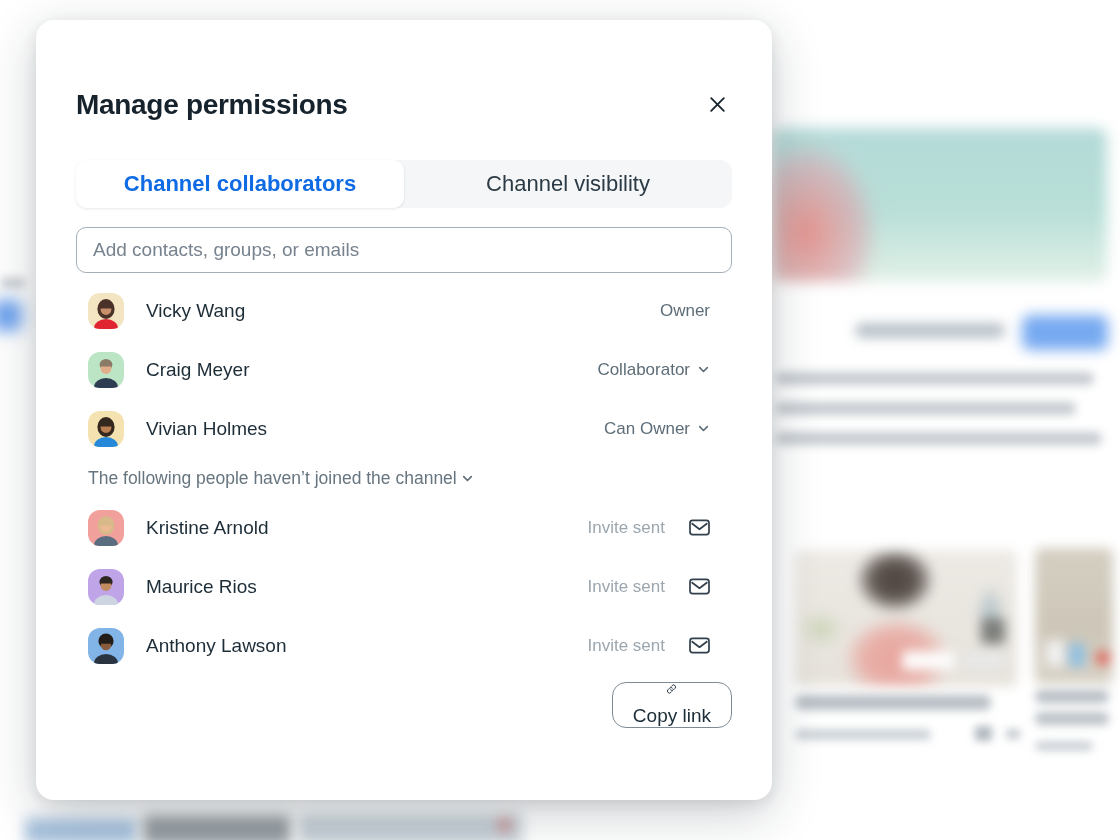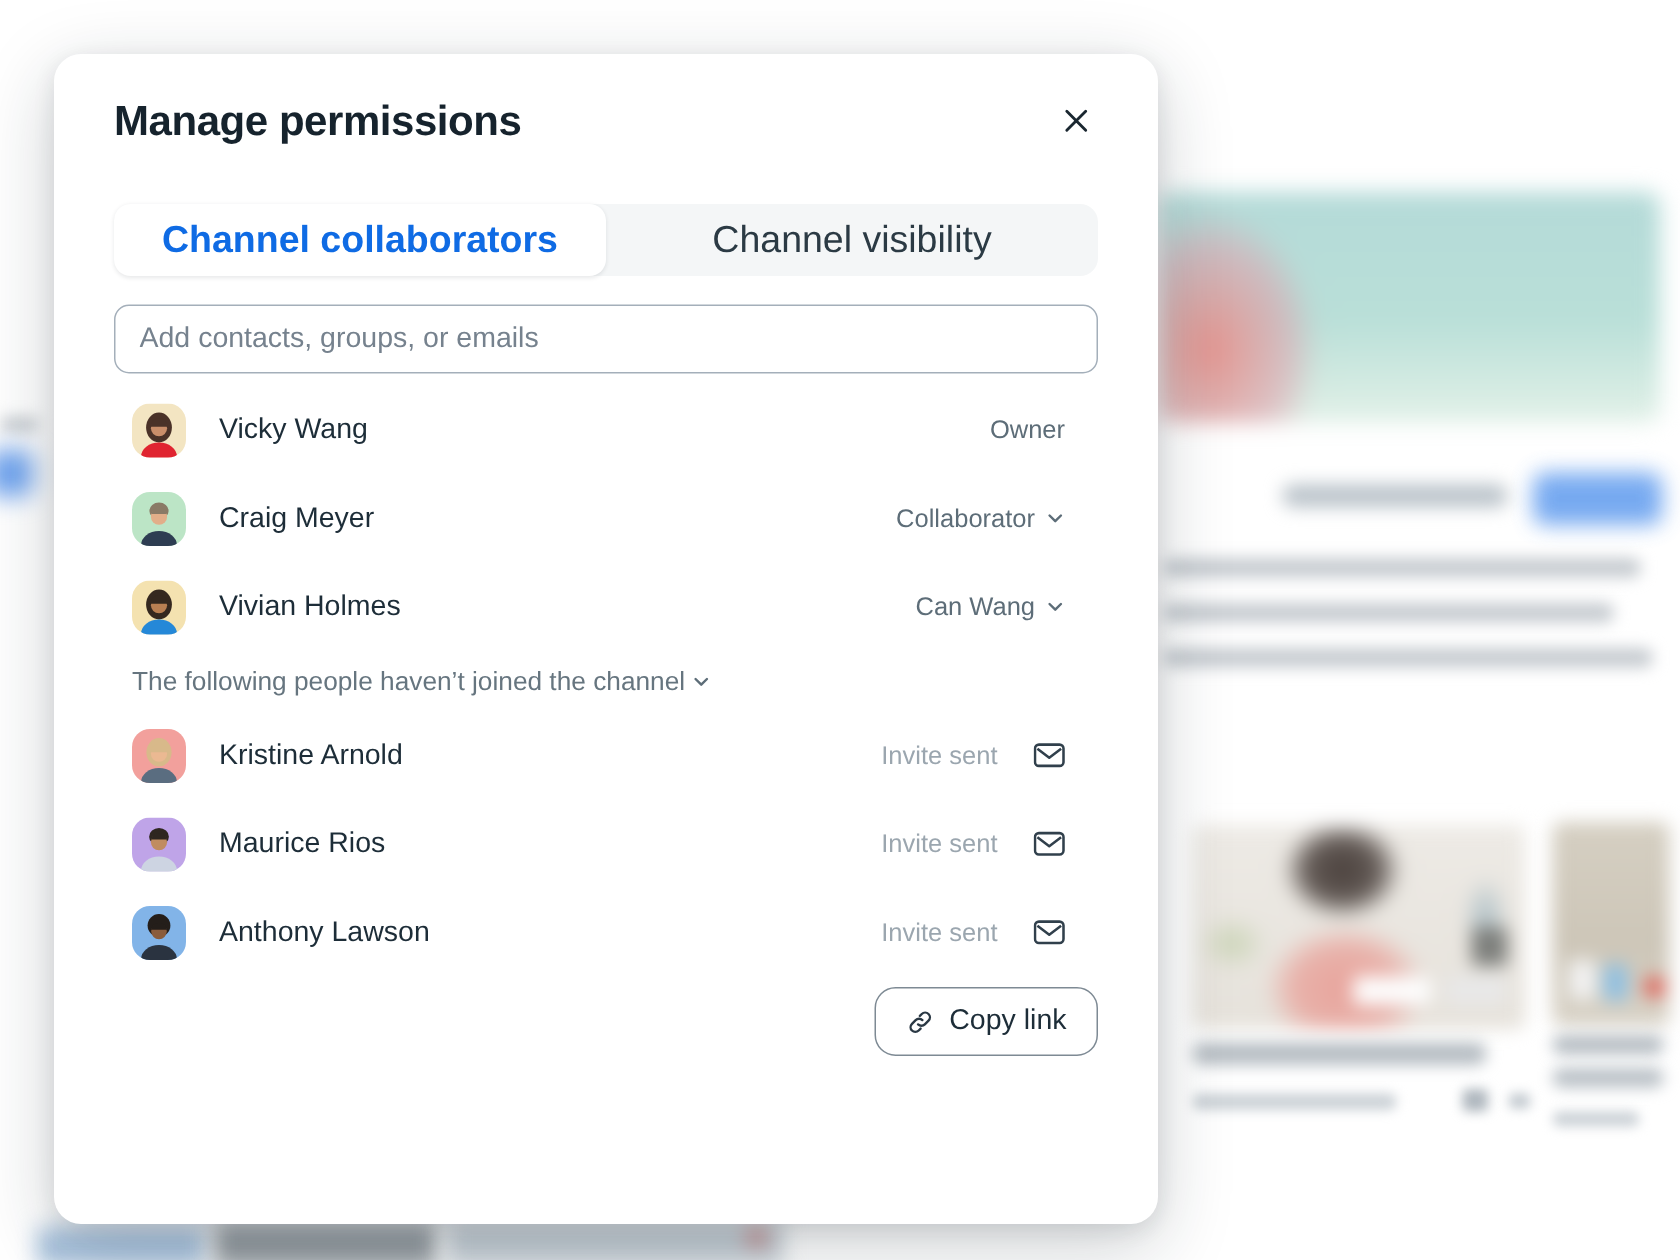--- a/index.html
+++ b/index.html
@@ -61,41 +61,41 @@
   .bg-titleB2 { position:absolute; left:1035px; top:712px; width:74px; height:13px; border-radius:6px; background:#b9c0c6; filter:blur(5px); }
   .bg-metaB   { position:absolute; left:1035px; top:741px; width:58px; height:10px; border-radius:5px; background:#ccd2d7; filter:blur(4px); }
 
   .bg-strip1 { position:absolute; left:25px;  top:818px; width:112px; height:26px; background:#a9c3de; filter:blur(7px); }
   .bg-strip2 { position:absolute; left:143px; top:815px; width:148px; height:30px; background:#969da2; filter:blur(7px); }
   .bg-strip3 { position:absolute; left:298px; top:814px; width:224px; height:30px; background:#c6cfd6; filter:blur(7px); }
   .bg-strip3 .reddot { position:absolute; right:12px; top:5px; width:11px; height:11px; background:#d0655f; border-radius:50%; }
 
   
   .modal {
-    position:absolute; left:36px; top:36px; width:736px; height:780px;
+    position:absolute; left:36px; top:20px; width:736px; height:780px;
     background:#ffffff; border-radius:18px; z-index:10;
     box-shadow:0 14px 50px rgba(25,35,45,.22), 0 4px 14px rgba(25,35,45,.10);
-    padding:28px 40px 0 40px;
+    padding:68px 40px 0 40px;
     display:flex; flex-direction:column;
   }
   .modal-head { display:flex; align-items:flex-start; justify-content:space-between; }
   .modal-title {
     font-size:28px; font-weight:700; color:#16232d; letter-spacing:-.3px; line-height:34px;
   }
   .close-btn {
     background:none; border:none; cursor:pointer; color:#1a2730; padding:4px; margin-top:2px; line-height:0;
   }
 
   .tabbar {
     margin-top:38px; height:48px; background:#f4f6f7; border-radius:12px;
     display:grid; grid-template-columns:1fr 1fr; align-items:stretch; padding:0;
   }
   .tab {
     border:none; background:transparent; border-radius:11px; cursor:pointer;
-    font-family:inherit; font-size:25px; color:#2b3a44; font-weight:400;
+    font-family:inherit; font-size:22px; color:#2b3a44; font-weight:400;
   }
   .tab.active {
     background:#ffffff; color:var(--accent); font-weight:700;
     box-shadow:0 1px 3px rgba(20,30,40,.10);
   }
 
   .desc { margin-top:20px; font-size:19px; line-height:24px; color:#3c4c57; }
 
   .add-input {
     margin-top:19px; height:46px; width:100%;
@@ -121,21 +121,21 @@
     font-family:inherit; font-size:17.5px; color:#66757f; padding:0;
   }
 
   .status { font-size:17px; color:#9ba6af; }
   .mail-btn { background:none; border:none; cursor:pointer; color:#31404c; margin-left:24px; line-height:0; padding:0; }
 
   .footer { display:flex; justify-content:flex-end; margin-top:7px; }
   .copy-link {
     display:flex; align-items:center; gap:10px; height:46px; padding:0 20px;
     background:#ffffff; border:1px solid #7e8a94; border-radius:14px; cursor:pointer;
-    font-family:inherit; font-size:19px; color:#1d2d38;
+    font-family:inherit; font-size:19px; color:#1d2d38;flex-direction:column;
   }
   .copy-link svg { color:#2a3844; }
 </style>
 </head>
 <body>
 
 <div class="stage">
 
   <div class="bg">
     <div class="bg-banner"></div>
@@ -241,21 +241,21 @@
           <g clip-path="url(#av2)">
             <rect width="36" height="36" fill="#f4e2b0"></rect>
             <ellipse cx="18" cy="16" rx="8.6" ry="10" fill="#35281f"></ellipse>
             <circle cx="18" cy="16.5" r="5.4" fill="#b97f52"></circle>
             <path d="M12.4 15.5 a5.6 5.6 0 0 1 11.2 0 Z" fill="#35281f"></path>
             <ellipse cx="18" cy="35.5" rx="12" ry="9.5" fill="#2588d8"></ellipse>
           </g>
         </svg>
         <span class="name">Vivian Holmes</span>
         <button class="role-dd">
-          <span>Can Wang</span>
+          <span>Can Owner</span>
           <svg class="chev" width="13" height="13" viewBox="0 0 12 12">
             <path d="M2.5 4.3 L6 7.8 L9.5 4.3" fill="none" stroke="currentColor" stroke-width="1.5" stroke-linecap="round" stroke-linejoin="round"></path>
           </svg>
         </button>
       </div>
 
       <div class="section-row">
         <button class="section-toggle">
           <span>The following people haven’t joined the channel</span>
           <svg class="chev" width="13" height="13" viewBox="0 0 12 12">

